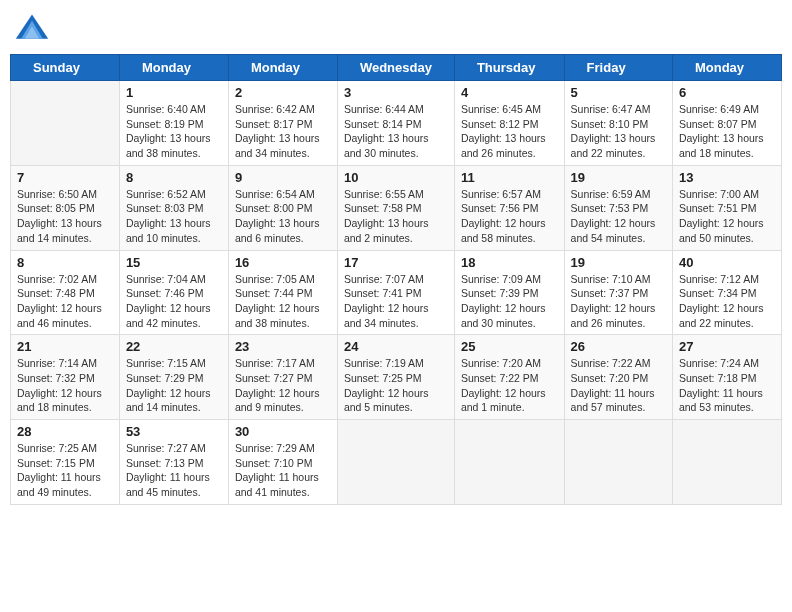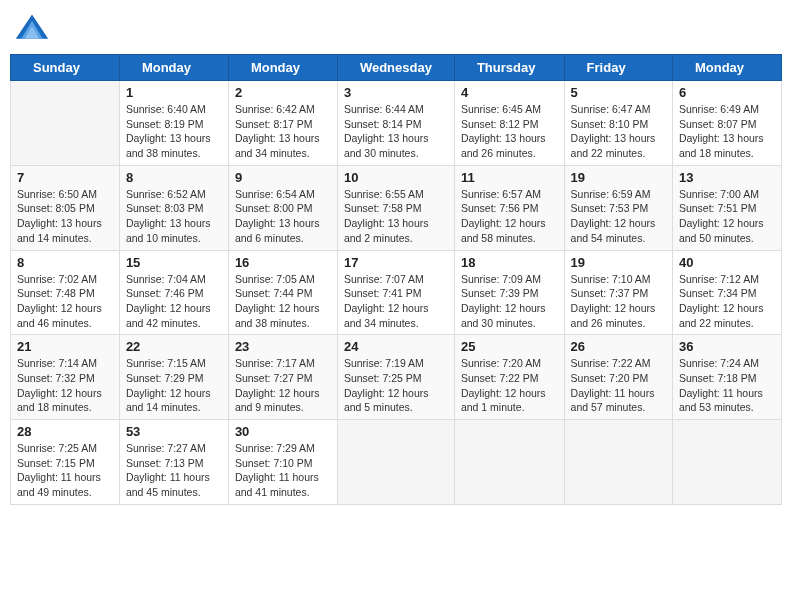--- a/index.html
+++ b/index.html
@@ -233,21 +233,21 @@
         </td>
         <td>
           <div class="day-num">25</div>
           <div class="day-info">Sunrise: 7:20 AM<br>Sunset: 7:22 PM<br>Daylight: 12 hours and 1 minute.</div>
         </td>
         <td>
           <div class="day-num">26</div>
           <div class="day-info">Sunrise: 7:22 AM<br>Sunset: 7:20 PM<br>Daylight: 11 hours and 57 minutes.</div>
         </td>
         <td>
-          <div class="day-num">36</div>
+          <div class="day-num">27</div>
           <div class="day-info">Sunrise: 7:24 AM<br>Sunset: 7:18 PM<br>Daylight: 11 hours and 53 minutes.</div>
         </td>
       </tr>
       <tr>
         <td>
           <div class="day-num">28</div>
           <div class="day-info">Sunrise: 7:25 AM<br>Sunset: 7:15 PM<br>Daylight: 11 hours and 49 minutes.</div>
         </td>
         <td>
           <div class="day-num">53</div>

